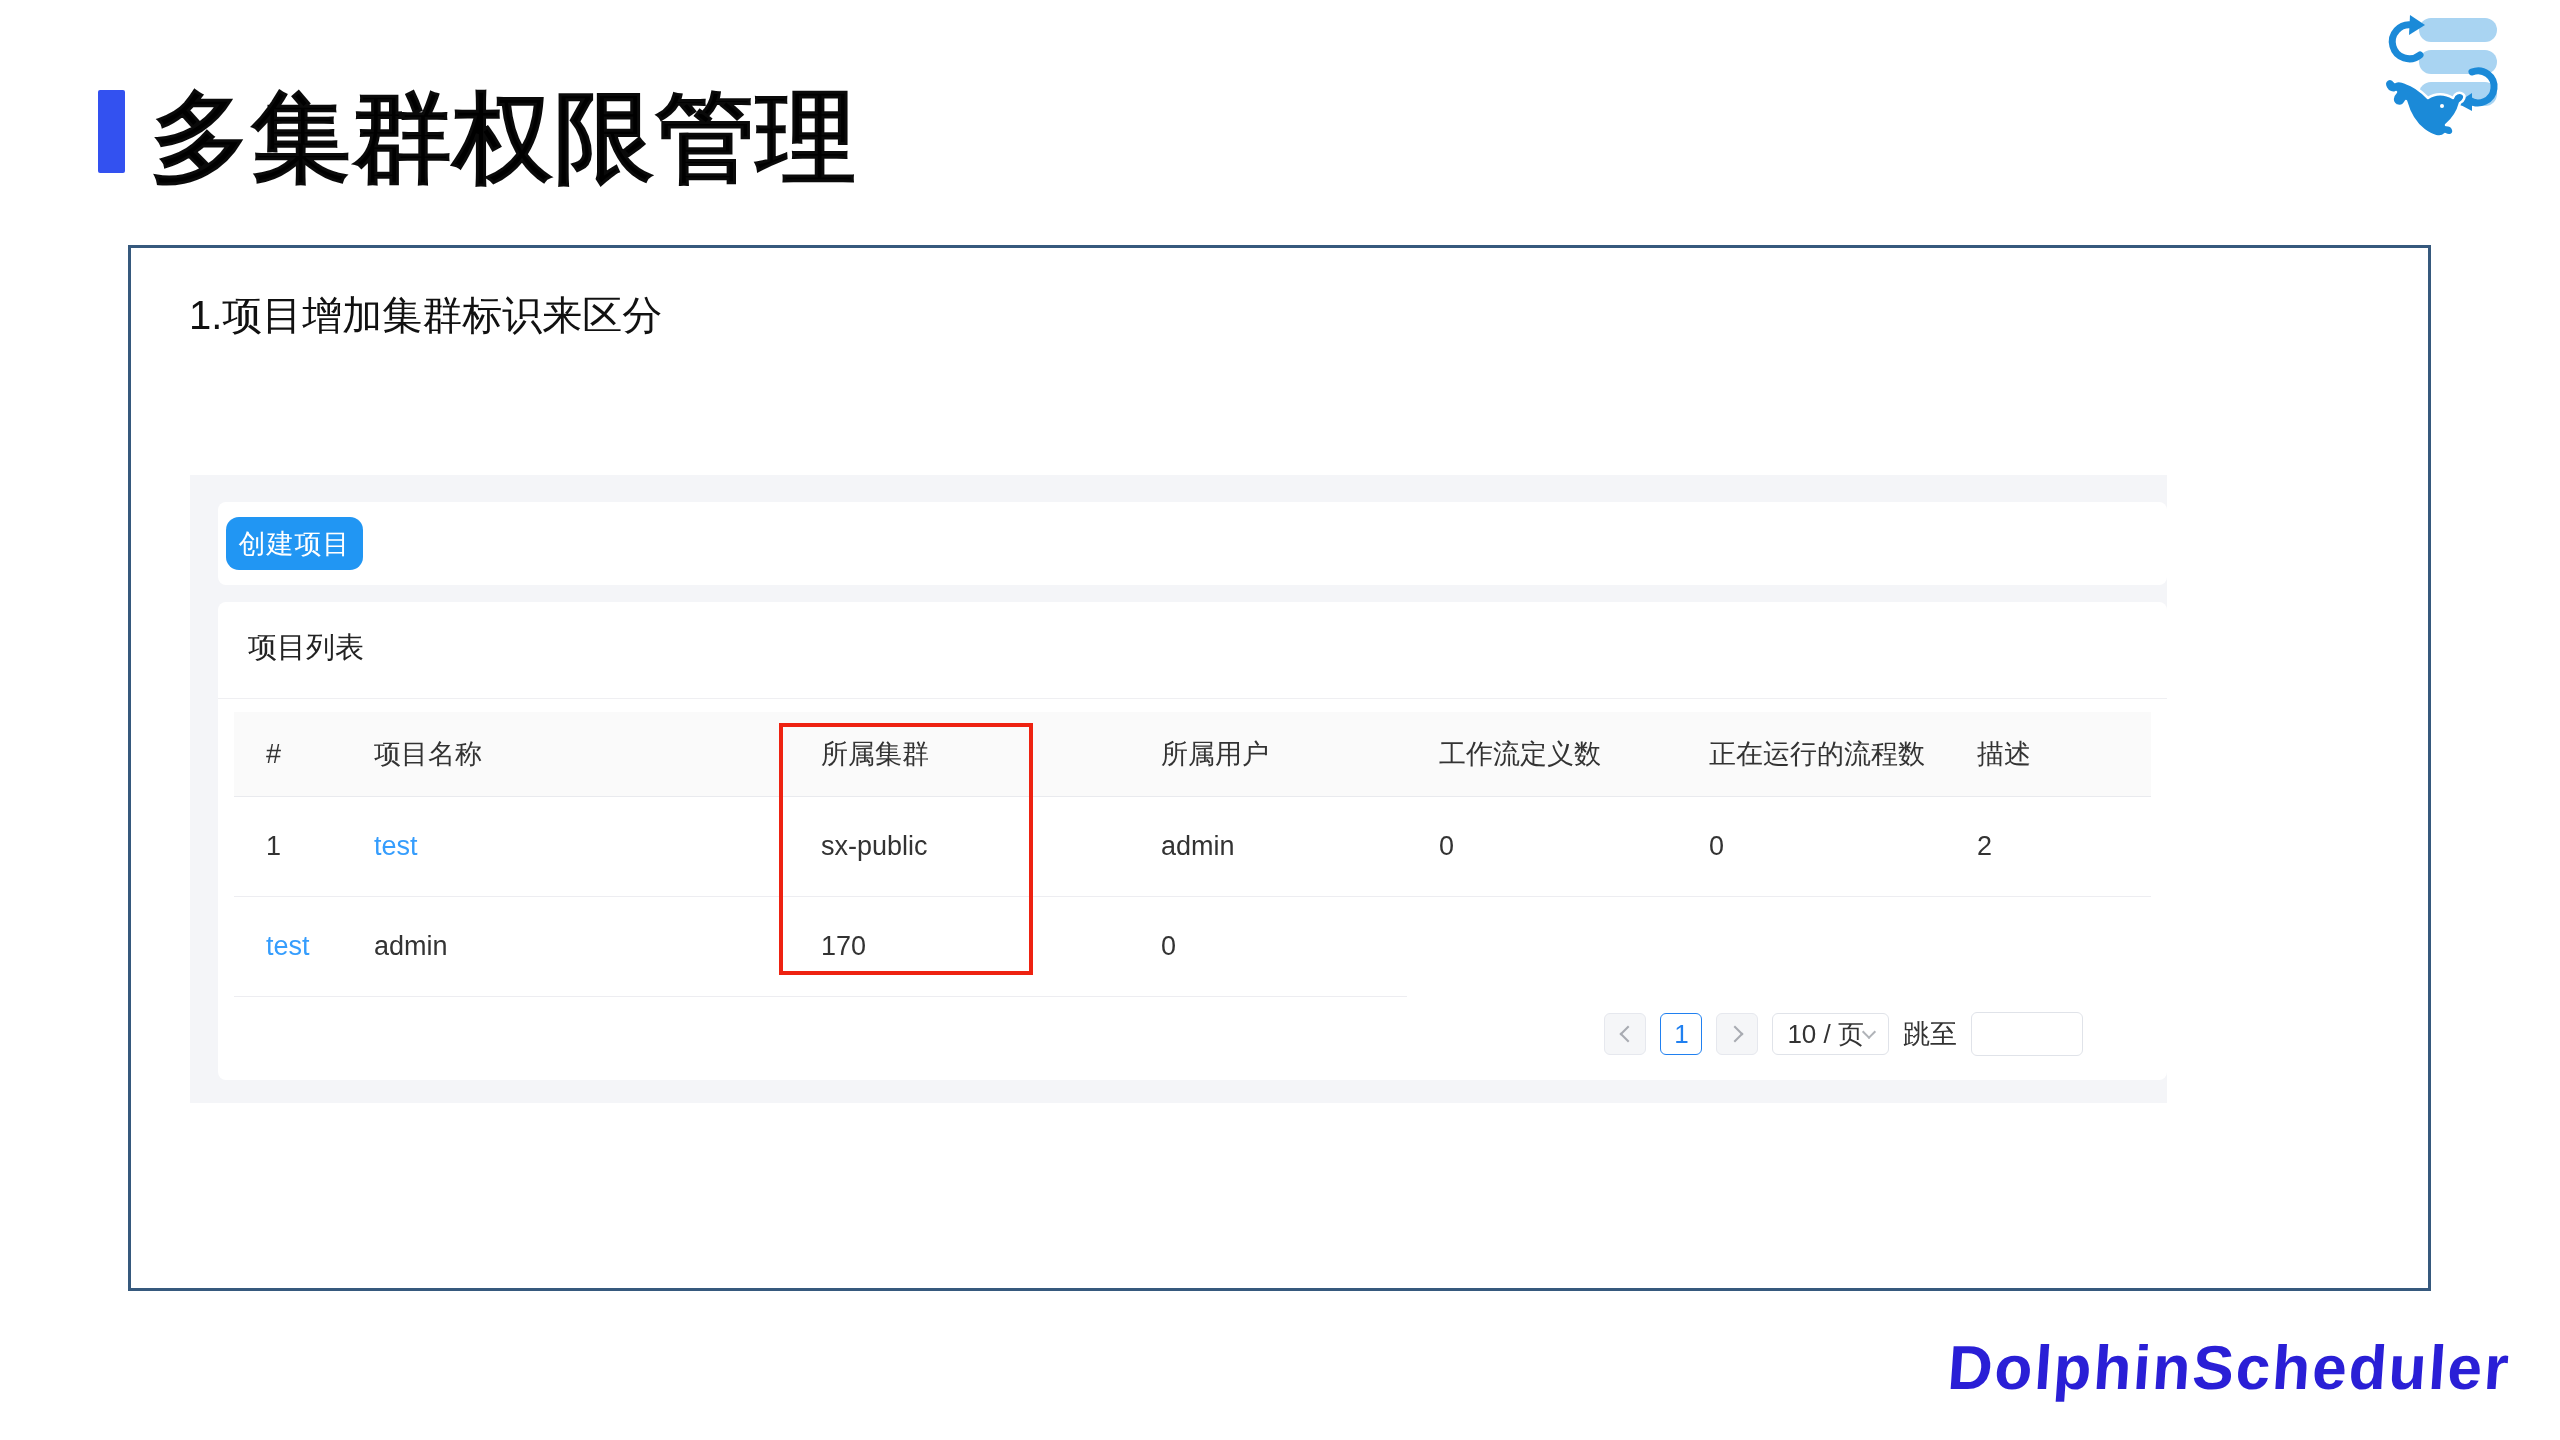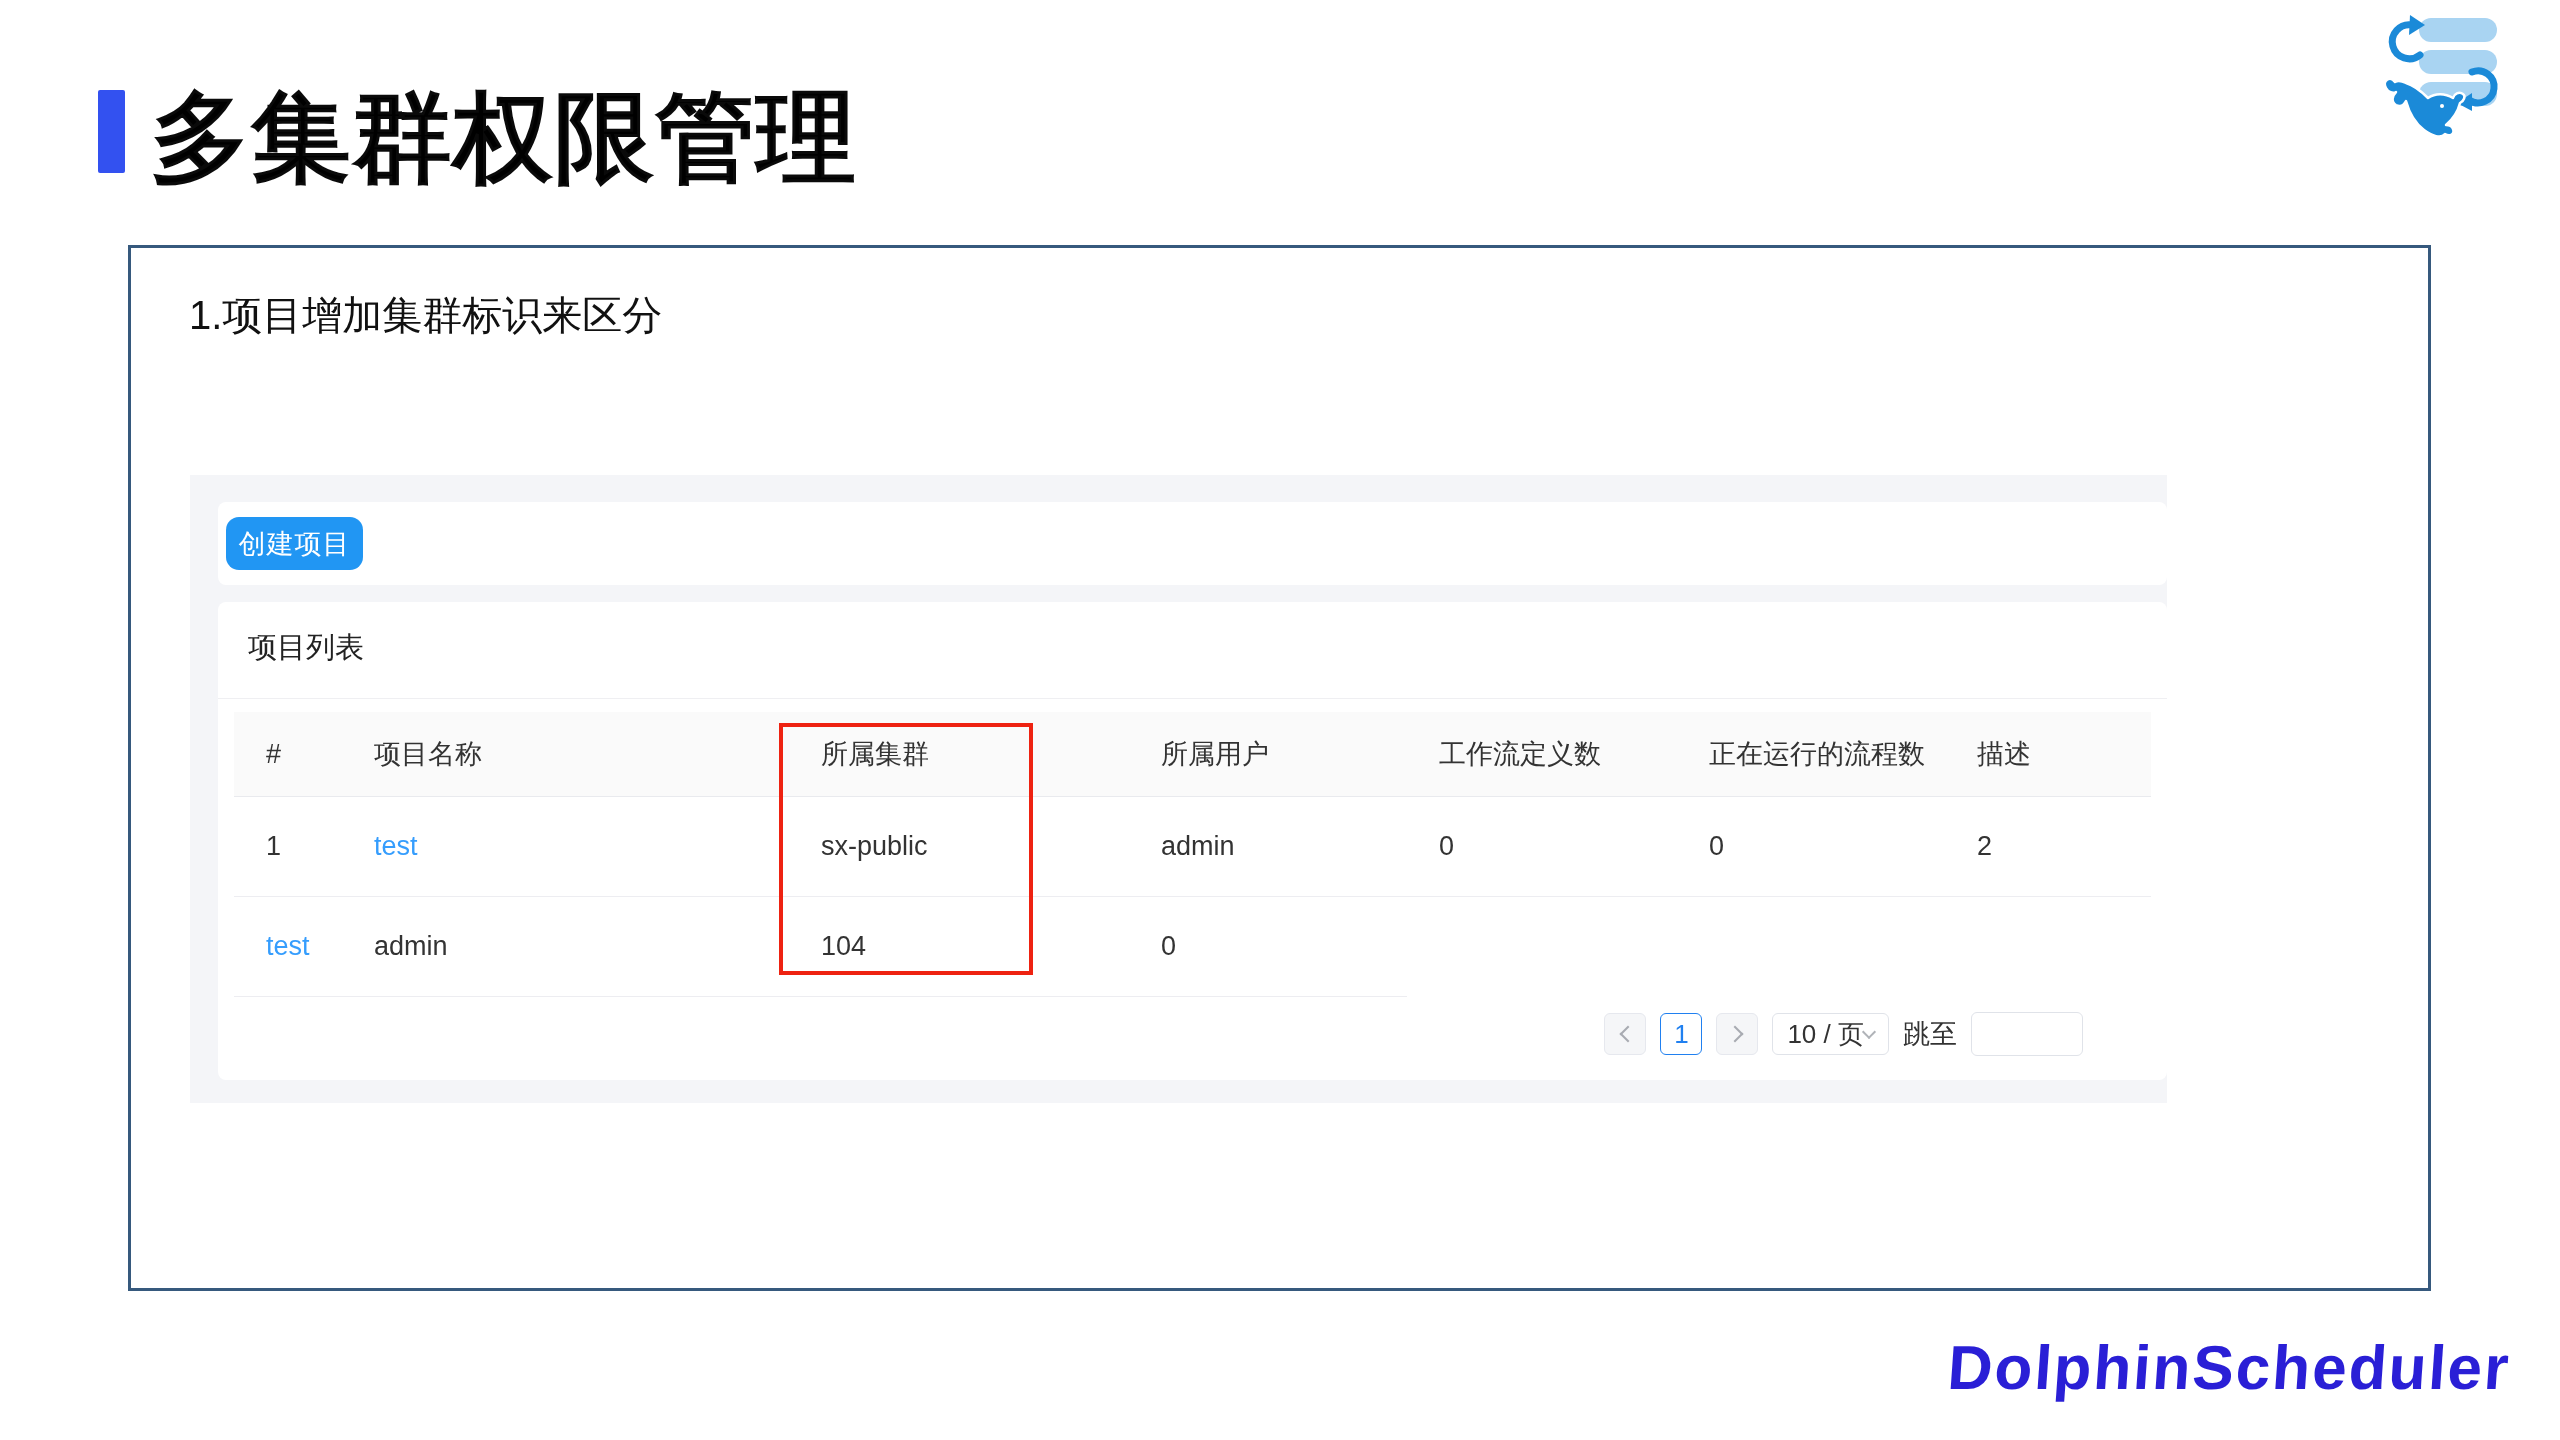--- a/index.html
+++ b/index.html
@@ -125,21 +125,21 @@
           <div class="td">sx-public</div>
           <div class="td">admin</div>
           <div class="td">0</div>
           <div class="td">0</div>
 
           <div class="td">2</div>
           <div class="td">
             <span class="link">test</span>
           </div>
           <div class="td">admin</div>
-          <div class="td">104</div>
+          <div class="td">170</div>
           <div class="td">0</div>
         </div>
 
         <div class="pagination">
           <div class="pg-btn pg-nav">
             <span class="chev chev-left"></span>
           </div>
           <div class="pg-btn pg-active">1</div>
           <div class="pg-btn pg-nav">
             <span class="chev chev-right"></span>

